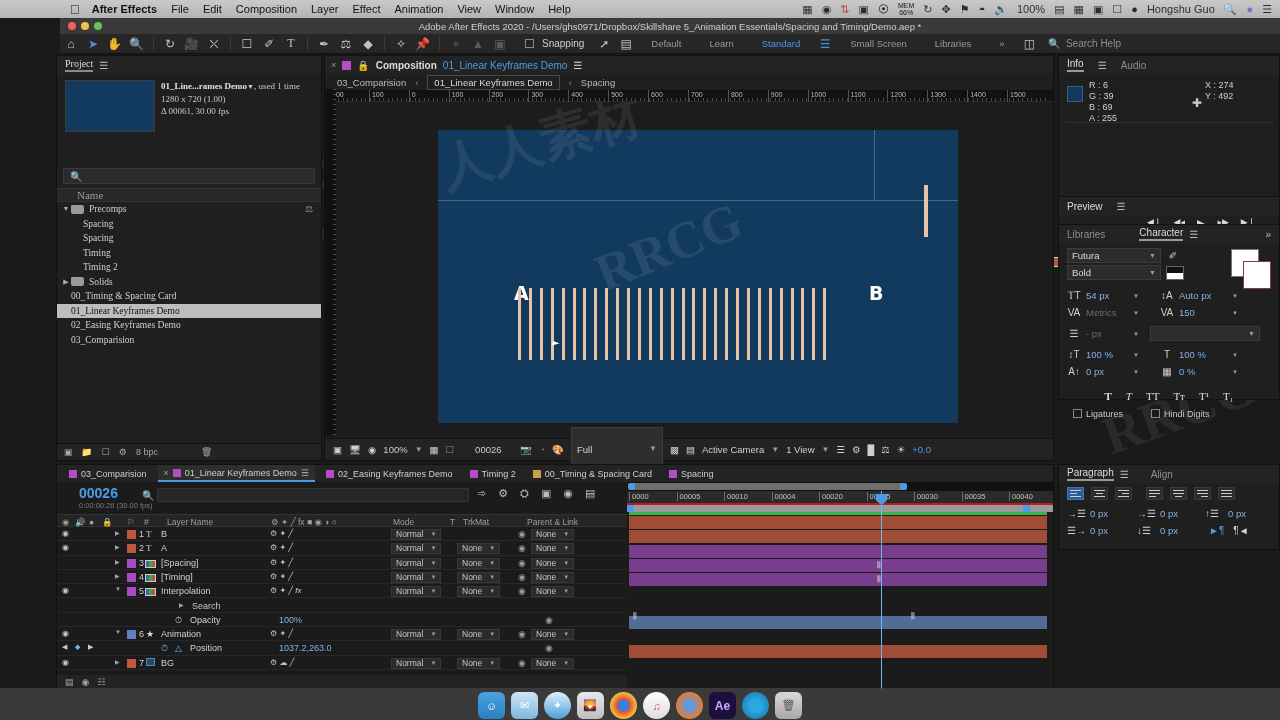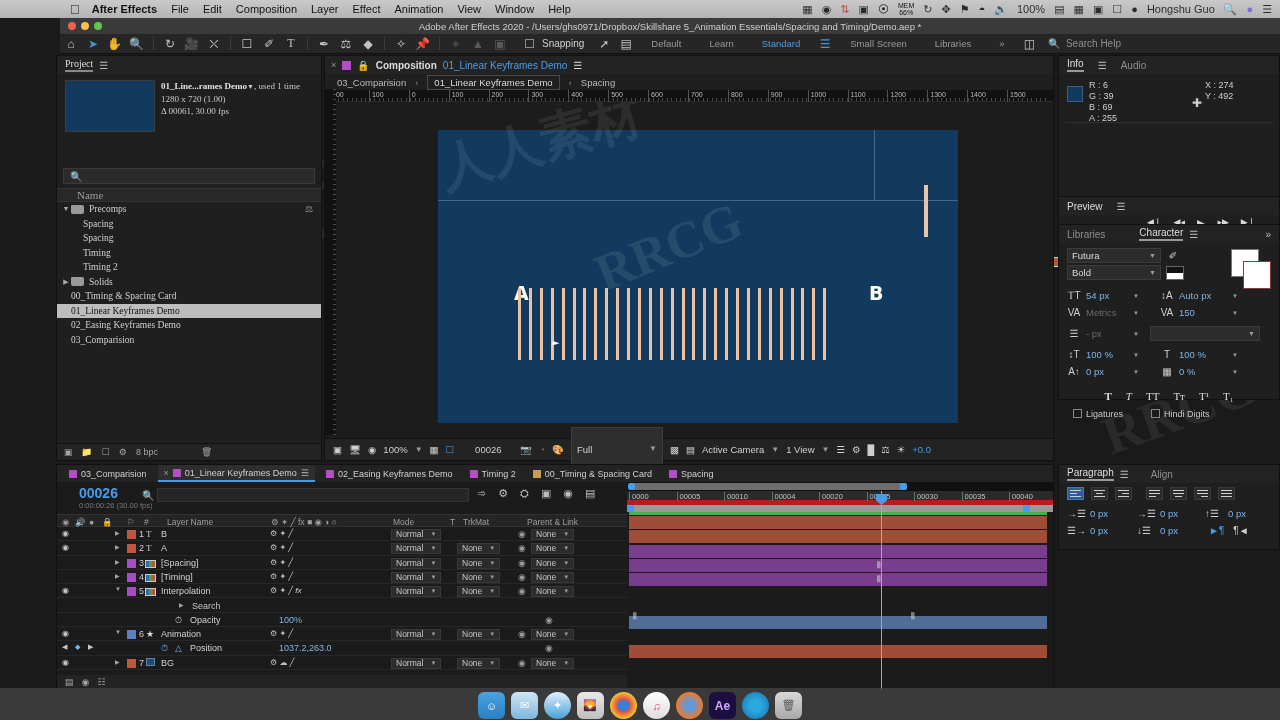--- a/index.html
+++ b/index.html
@@ -157,21 +157,21 @@
   .twi { font-size:6px; color:#a5a5a5; }
   .lcol { width:9px; height:9px; top:3px; }
   .ltype { font-family:"Liberation Serif", serif; }
   .sel-drop { background:#2b2b2b; border:1px solid #383838; padding:0 4px; height:11px; line-height:11px;
               font-size:8.5px; color:#c6c6c6; display:flex; align-items:center; gap:7px; }
   .track { position:absolute; left:570px; top:17px; width:426px; height:208px; background:#1b1b1b; }
   .navbar { position:absolute; left:0; top:0; width:426px; height:9px; background:#111; }
   .navfill { position:absolute; left:4px; top:1px; width:273px; height:7px; background:#6e6e6e; border-radius:3px; }
   .navfill i { position:absolute; top:0; width:7px; height:7px; background:#4b9ce8; border-radius:2px; }
   .truler { position:absolute; left:0; top:9px; width:426px; height:14px; background:#2a2a2a;
-            border-bottom:5px solid #b91c1c; }
+            border-bottom:2px solid #b91c1c; }
   .tt { position:absolute; top:1px; font-size:7.5px; color:#c3c3c3; border-left:1px solid #6d6d6d; padding-left:2px; }
   .workbar { position:absolute; left:0; top:23px; width:426px; height:7px; background:#9a9a9a; }
   .workbar i { position:absolute; top:0; width:7px; height:7px; background:#4b9ce8; }
   .greenline { position:absolute; left:2px; top:30px; width:418px; height:3px; background:#3cb54a; }
   .cbar { position:absolute; left:2px; height:12.5px; }
   .playhead { position:absolute; top:9px; width:1px; height:199px; background:#6fb6f0; }
   .phhead { position:absolute; top:12px; width:11px; height:11px; background:#4b9ce8; margin-left:-5px;
             clip-path:polygon(0 0,100% 0,100% 60%,50% 100%,0 60%); }
   .kf { position:absolute; color:#dcdcdc; font-size:9px; }
   .tlfoot { position:absolute; left:0; bottom:0; width:570px; height:14px; background:#232323;

